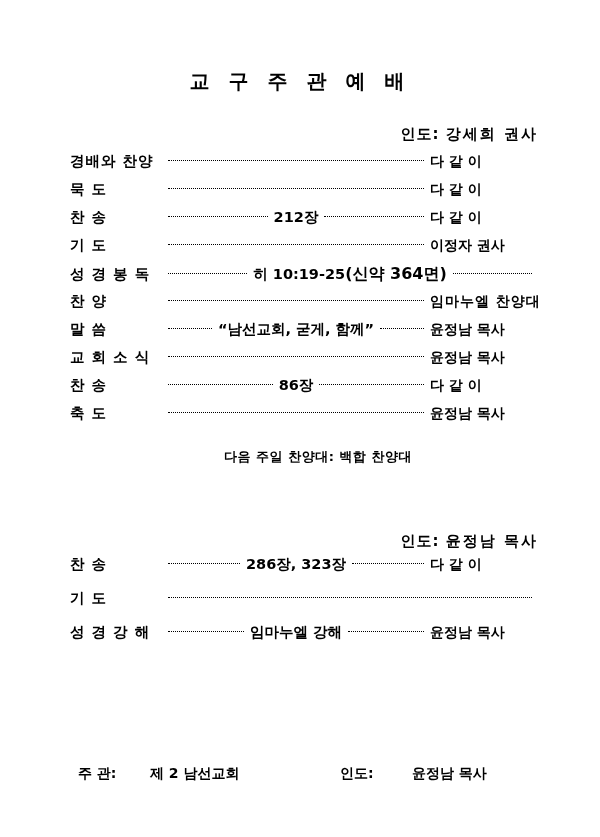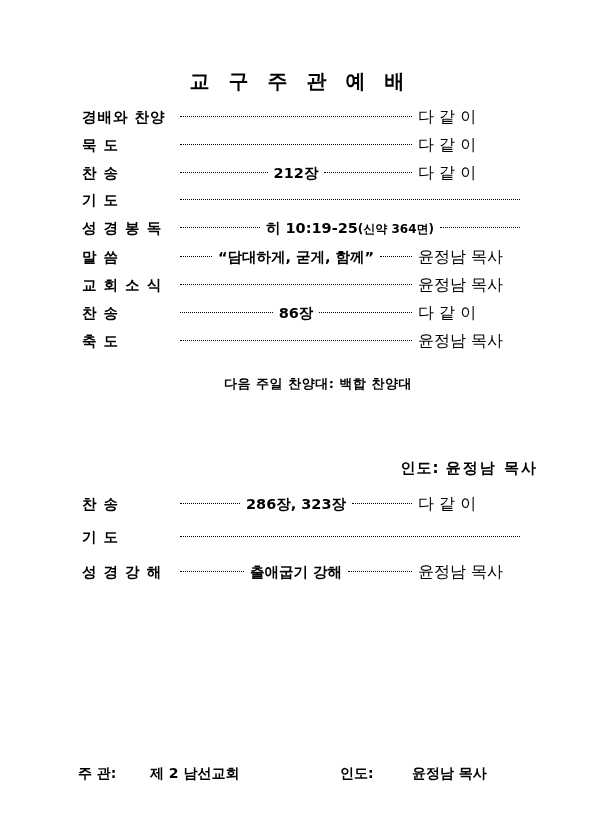--- a/index.html
+++ b/index.html
@@ -38,21 +38,21 @@
     font-weight: bold;
     font-size: 15px;
     padding-right: 62px;
     letter-spacing: 1px;
   }
   .leader-line .lead-label { letter-spacing: 1px; }
   .leader-line .lead-name { letter-spacing: 2px; }
 
   
   .order {
-    margin: 12px;
+    margin: 0;
     padding: 0;
     list-style: none;
   }
   .order-row {
     display: flex;
     align-items: baseline;
     height: 28px;
     padding-left: 70px;
     padding-right: 62px;
   }
@@ -76,36 +76,36 @@
   }
   .col-mid {
     flex: 0 0 auto;
     font-size: 14.5px;
     font-weight: bold;
     text-align: left;
     white-space: nowrap;
     letter-spacing: 0px;
   }
   .col-mid .sub {
-    font-size: 12px;
+    font-size: 16px;
     font-weight: bold;
   }
   .dots-right {
     flex: 1 1 auto;
     border-bottom: 1px dotted #000;
     position: relative;
     top: -5px;
     margin: 0 6px;
     min-width: 10px;
   }
   .col-who {
     width: 108px;
     flex: 0 0 108px;
-    font-size: 16px;
-    font-weight: normal;
+    font-size: 14px;
+    font-weight: bold;
     white-space: nowrap;
     display: flex;
     justify-content: space-between;
     text-align: right;
   }
   .col-who.one-word { display: block; text-align: right; letter-spacing: 1px; }
 
   
   .notice {
     text-align: center;
@@ -167,20 +167,24 @@
 </style>
 </head>
 <body>
 
 <div class="page">
 
   <h1 class="doc-title">교 구 주 관 예 배</h1>
 
   <div class="section-one">
 
+    <div class="leader-line" style="margin-top:30px; margin-bottom:8px;">
+      <span class="lead-label">인도:</span>
+      <span class="lead-name">강세희 권사</span>
+    </div>
 
     <ul class="order">
 
       <li class="order-row no-mid">
         <span class="col-item one-word">경배와 찬양</span>
         <span class="dots-left"></span>
         <span class="col-mid"></span>
 
         <span class="col-who">다 같 이</span>
       </li>
@@ -199,36 +203,44 @@
         <span class="col-mid">212장</span>
         <span class="dots-right"></span>
         <span class="col-who">다 같 이</span>
       </li>
 
       <li class="order-row no-mid">
         <span class="col-item one-word">기        도</span>
         <span class="dots-left"></span>
         <span class="col-mid"></span>
 
+        <span class="col-who">이정자 권사</span>
       </li>
 
       <li class="order-row">
         <span class="col-item one-word">성 경 봉 독</span>
         <span class="dots-left"></span>
         <span class="col-mid">
           <span>히 10:19-25</span><span class="sub">(신약 364면)</span>
         </span>
         <span class="dots-right"></span>
       </li>
 
+      <li class="order-row no-mid">
+        <span class="col-item one-word">찬        양</span>
+        <span class="dots-left"></span>
+        <span class="col-mid"></span>
+
+        <span class="col-who one-word">임마누엘 찬양대</span>
+      </li>
 
       <li class="order-row">
         <span class="col-item one-word">말        씀</span>
         <span class="dots-left"></span>
-        <span class="col-mid">“담대하게, 굳게, 함께”</span>
+        <span class="col-mid">“남선교회, 굳게, 함께”</span>
         <span class="dots-right"></span>
         <span class="col-who">윤정남 목사</span>
       </li>
 
 
       <li class="order-row no-mid">
         <span class="col-item one-word">교 회 소 식</span>
         <span class="dots-left"></span>
         <span class="col-mid"></span>
 
@@ -251,21 +263,21 @@
         <span class="col-who">윤정남 목사</span>
       </li>
 
     </ul>
 
     <div class="notice">다음 주일 찬양대: 백합 찬양대</div>
   </div>
 
   <div class="section-two">
 
-    <div class="leader-line" style="margin-bottom:16px;">
+    <div class="leader-line" style="margin-bottom:4px;">
       <span class="lead-label">인도:</span>
       <span class="lead-name">윤정남 목사</span>
     </div>
 
     <ul class="order">
 
       <li class="order-row">
         <span class="col-item one-word">찬        송</span>
         <span class="dots-left"></span>
         <span class="col-mid">286장, 323장</span>
@@ -276,21 +288,21 @@
       <li class="order-row no-mid">
         <span class="col-item one-word">기        도</span>
         <span class="dots-left"></span>
         <span class="col-mid"></span>
 
       </li>
 
       <li class="order-row">
         <span class="col-item one-word">성 경 강 해</span>
         <span class="dots-left"></span>
-        <span class="col-mid">출애굽기 강해</span>
+        <span class="col-mid">임마누엘 강해</span>
         <span class="dots-right"></span>
         <span class="col-who">윤정남 목사</span>
       </li>
 
     </ul>
   </div>
 
   <div class="footer">
     <div class="footer-row">
       <span class="f-label">주  관:</span>

